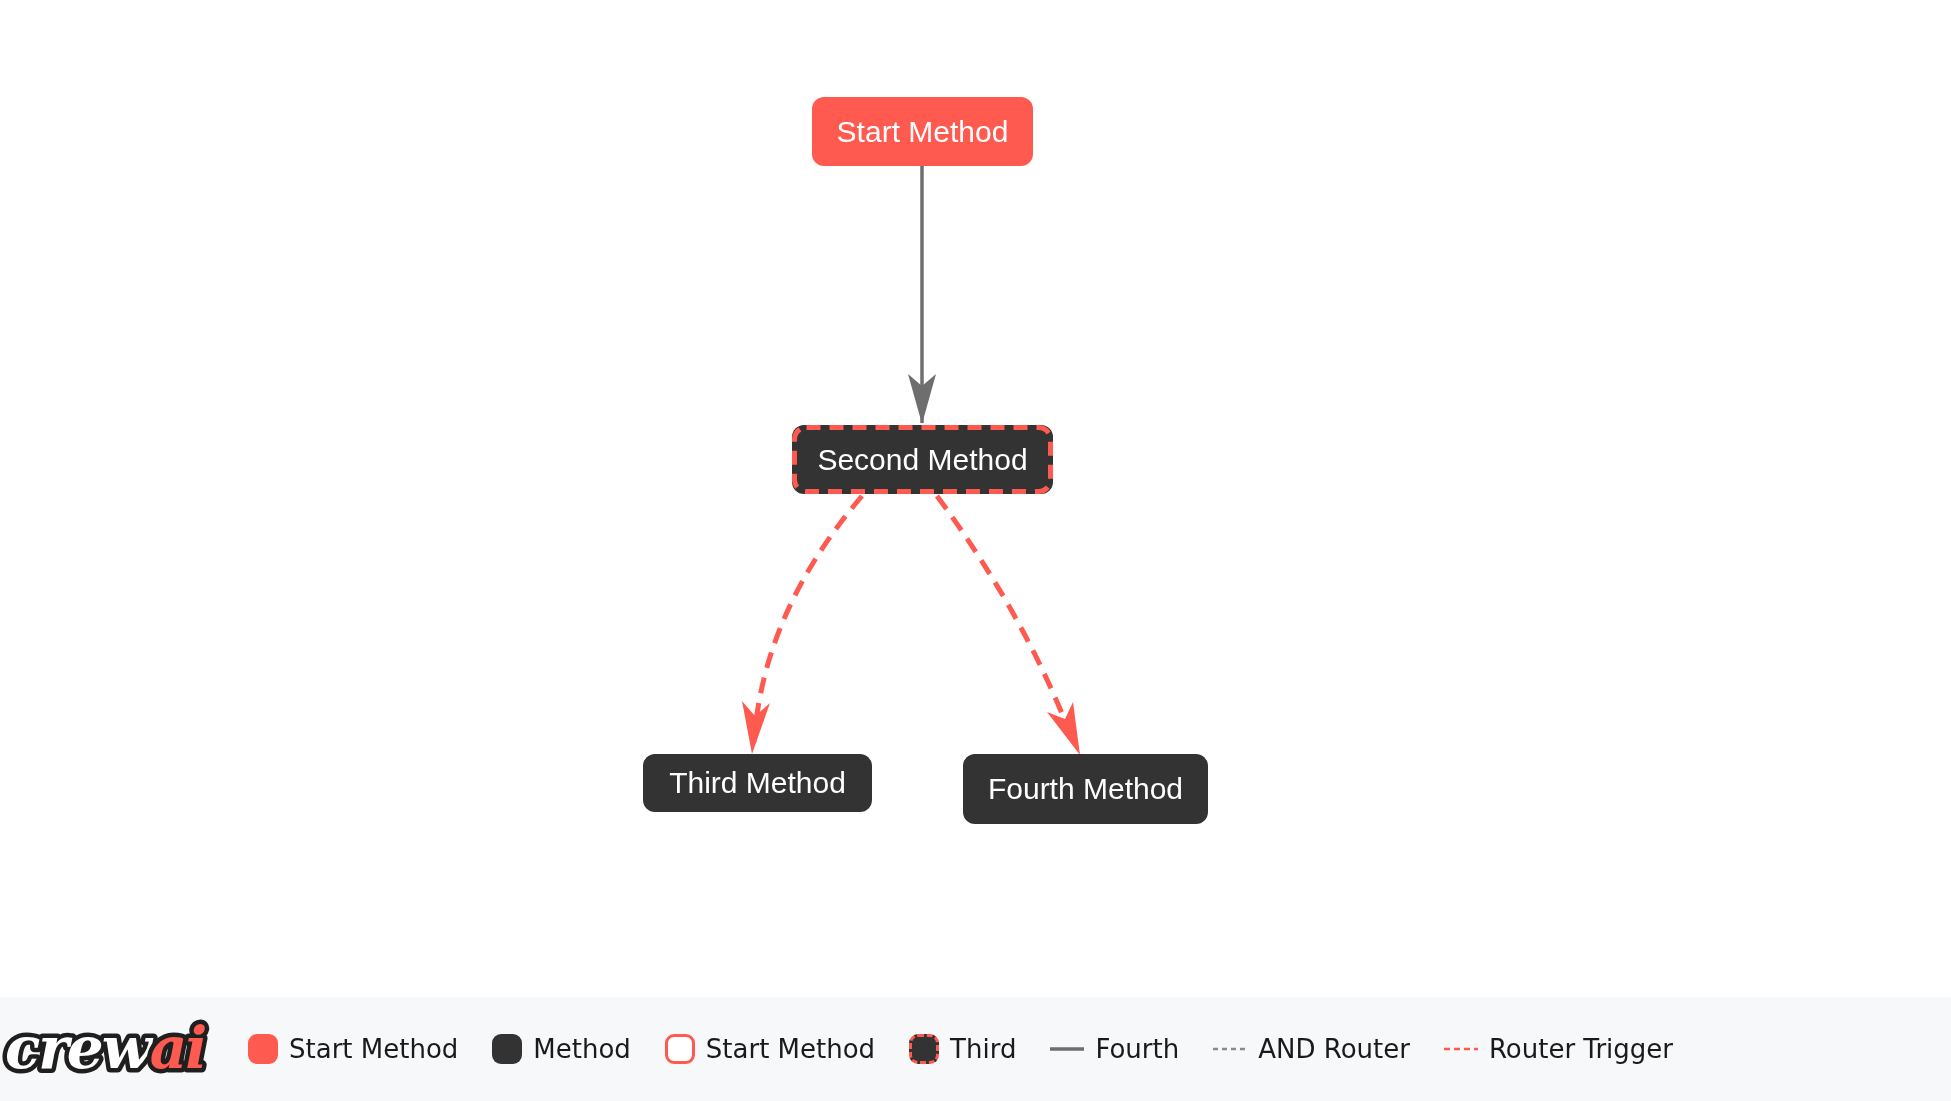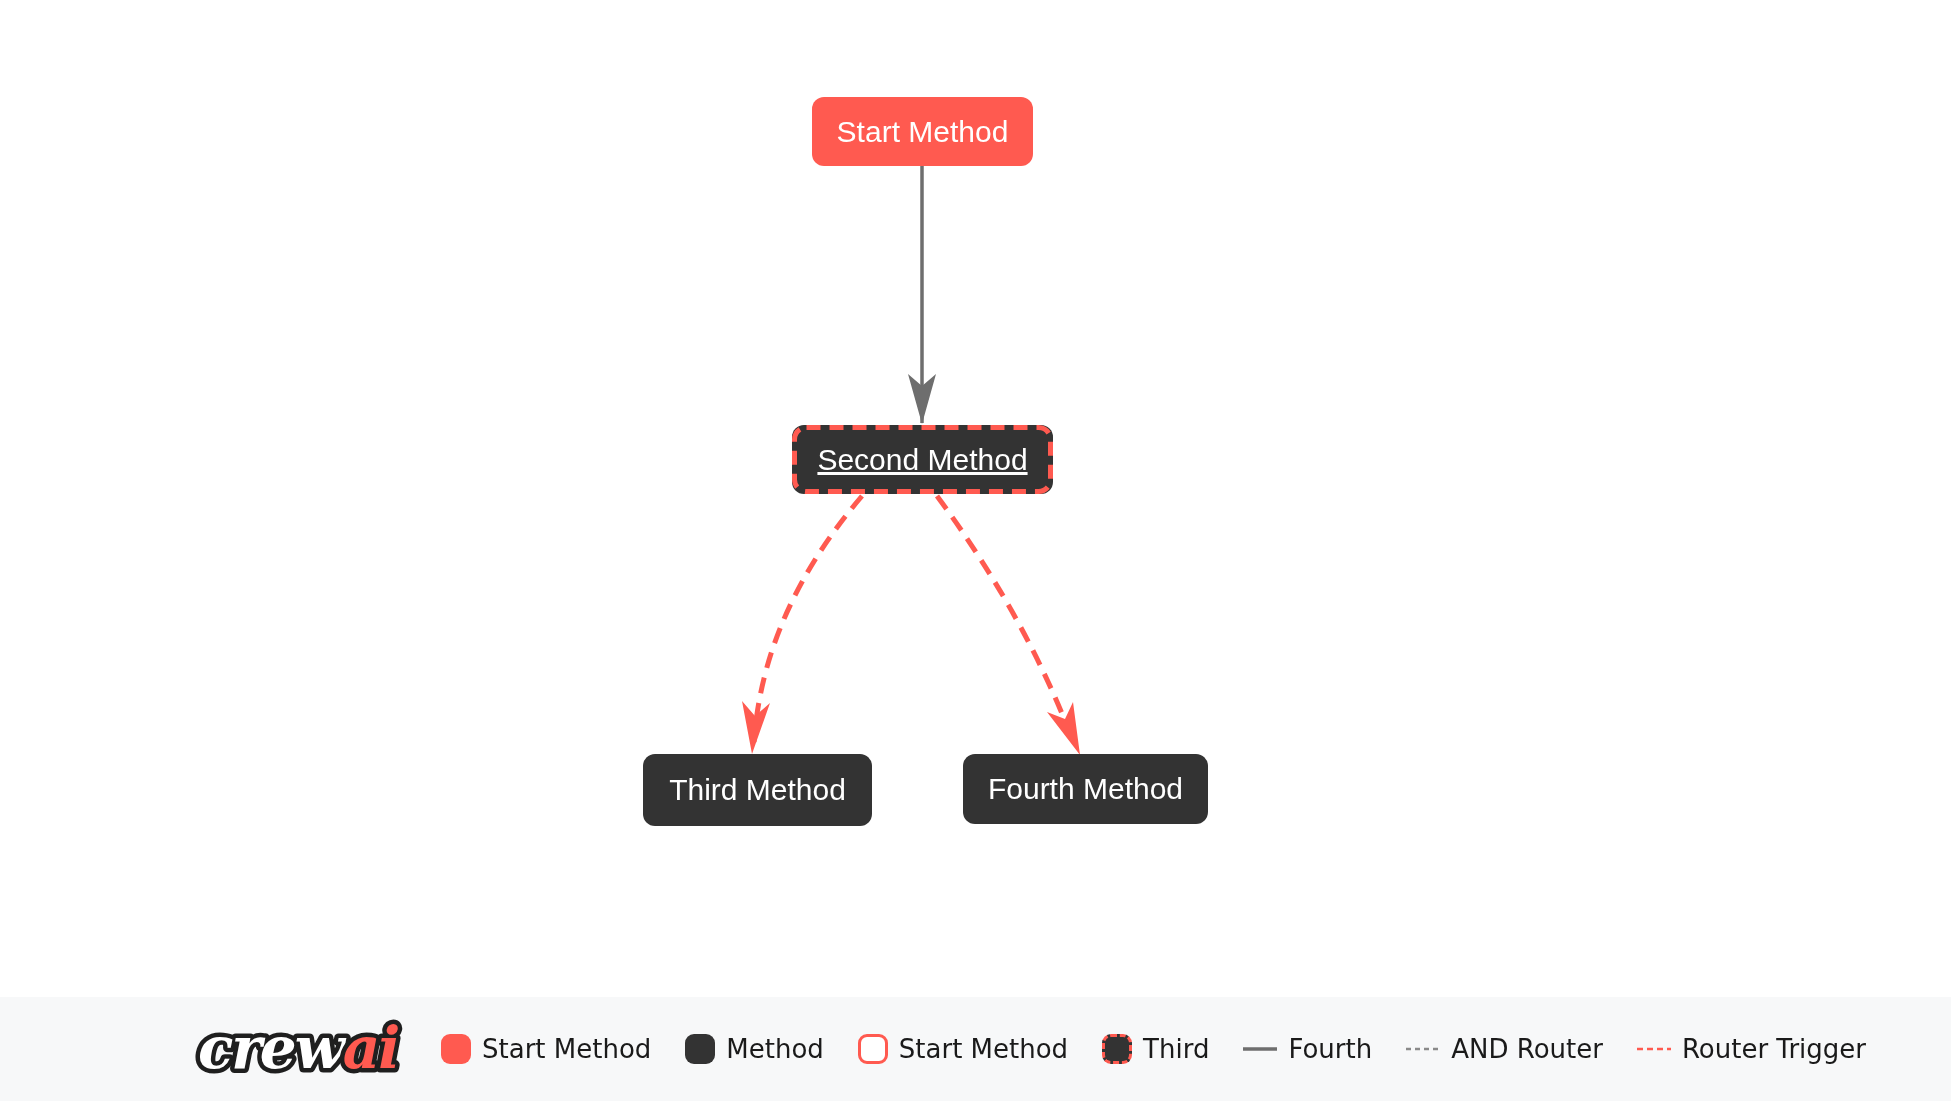--- a/index.html
+++ b/index.html
@@ -29,40 +29,39 @@
     align-items: center;
     justify-content: center;
     border-radius: 12px;
     color: #ffffff;
     font-size: 30px;
     font-family: "Liberation Sans", sans-serif;
     cursor: grab;
     white-space: nowrap;
   }
   .node-start   { left: 812px; top:  97px; width: 221px; height: 69px; background: #ff5a50; }
-  .node-second  { left: 792px; top: 425px; width: 261px; height: 69px; background: #333333; text-decoration: underline; }
-  .node-third   { left: 643px; top: 754px; width: 229px; height: 72px; background: #333333; }
+  .node-second  { left: 792px; top: 425px; width: 261px; height: 69px; background: #333333; }
+  .node-third   { left: 643px; top: 754px; width: 229px; height: 58px; background: #333333; }
   .node-fourth  { left: 963px; top: 754px; width: 245px; height: 70px; background: #333333; justify-content: center; }
 
   .router-border {
     position: absolute;
     left: 0; top: 0;
     width: 100%; height: 100%;
     pointer-events: none;
   }
 
   
   .footer {
     position: absolute;
     left: 0; top: 997px;
     width: 1951px; height: 104px;
     background: #f7f8f9;
     display: flex;
     align-items: center;
-    padding-left: 193px;
   }
   .logo { flex: 0 0 auto; }
 
   .legend {
     display: flex;
     align-items: center;
     gap: 34px;
     margin-left: 26px;
   }
   .legend-item {

